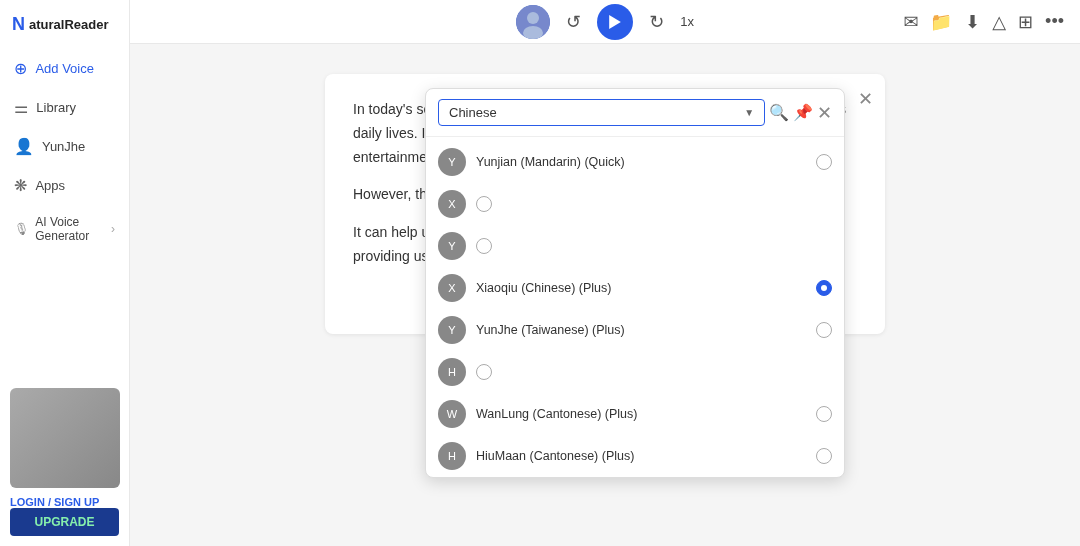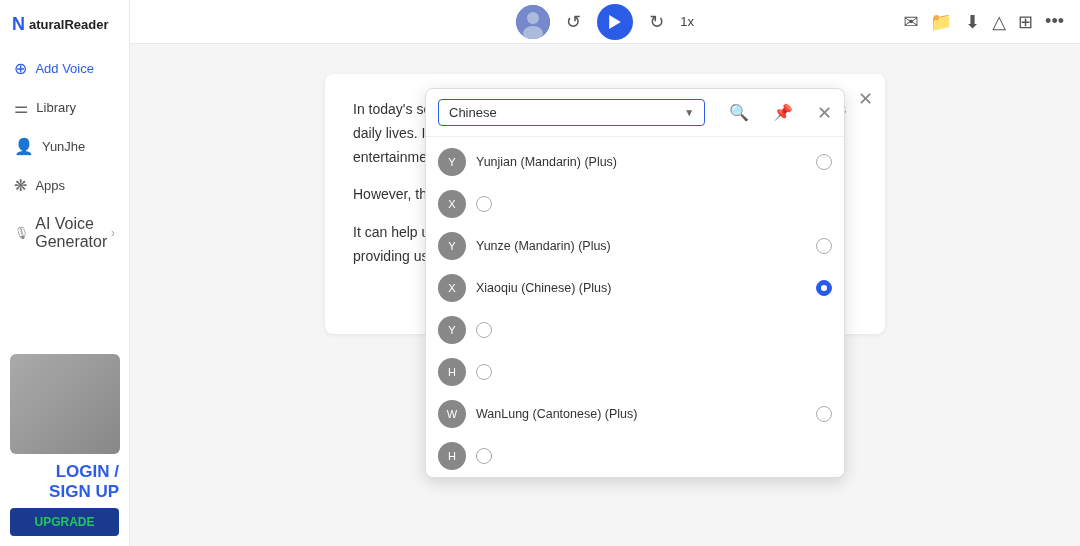--- a/index.html
+++ b/index.html
@@ -67,32 +67,32 @@
     }
     .avatar-box {
       width: 110px;
       height: 100px;
       background: #ccc;
       border-radius: 6px;
       margin-bottom: 8px;
       background: linear-gradient(135deg, #aaa, #888);
     }
     .login-link {
-      font-size: 17px;
+      font-size: 11px;
       color: #2a5ce8;
-      text-align: right;
+      text-align: left;
       display: block;
-      margin-bottom: 6px;
+      margin-bottom: 0;
       cursor: pointer;
       font-weight: 600;
     }
     .upgrade-btn {
       width: 100%;
       background: #1a3a8f;
-      color: #22c55e;
+      color: #86efac;
       border: none;
       border-radius: 4px;
       padding: 7px 16px;
       font-size: 12px;
       font-weight: 600;
       cursor: pointer;
       text-align: center;
     }
 
     
@@ -199,21 +199,21 @@
       width: 420px;
       background: #fff;
       border: 1px solid #ddd;
       border-radius: 8px;
       box-shadow: 0 4px 16px rgba(0,0,0,0.15);
       z-index: 100;
     }
     .dropdown-header {
       display: flex;
       align-items: center;
-      gap: 24px;
+      gap: 4px;
       padding: 10px 12px;
       border-bottom: 1px solid #eee;
     }
     .lang-select {
       flex: 1;
       border: 1px solid #2a5ce8;
       border-radius: 4px;
       padding: 5px 10px;
       font-size: 13px;
       color: #333;
@@ -314,21 +314,21 @@
   </div>
 
   <div class="sidebar-item">
     <span class="icon">❋</span>
     <span>Apps</span>
   </div>
 
   <div class="ai-voice-item">
     <div class="ai-voice-left">
       <span style="font-size:12px; color:#888;">🎙</span>
-      <span style="font-size:16px;">AI Voice Generator</span>
+      <span style="font-size:12px;">AI Voice Generator</span>
     </div>
     <span style="font-size:12px; color:#aaa;">›</span>
   </div>
 
   <div class="sidebar-bottom">
     <div class="avatar-box"></div>
     <a class="login-link">LOGIN / SIGN UP</a>
     <button class="upgrade-btn">UPGRADE</button>
   </div>
 </div>
@@ -382,51 +382,52 @@
           <span class="lang-select-arrow">▼</span>
         </div>
         <span class="header-icon">🔍</span>
         <span class="header-icon">📌</span>
         <span class="header-icon close">✕</span>
       </div>
 
       <div class="voice-list">
       <div class="voice-item">
             <div class="voice-avatar photo av-yunjian">Y</div>
-            <span class="voice-name">Yunjian (Mandarin) (Plus)</span>
+            <span class="voice-name">Yunjian (Mandarin) (Quick)</span>
             <div class="voice-radio"></div>
           </div>
           <div class="voice-item">
             <div class="voice-avatar photo av-xiaoxiao">X</div>
             <div class="voice-radio"></div>
           </div>
           <div class="voice-item">
             <div class="voice-avatar photo av-yunze">Y</div>
-            <span class="voice-name">Yunze (Mandarin) (Plus)</span>
             <div class="voice-radio"></div>
           </div>
           <div class="voice-item">
             <div class="voice-avatar photo av-xiaoqiu">X</div>
             <span class="voice-name">Xiaoqiu (Chinese) (Plus)</span>
             <div class="voice-radio selected"></div>
           </div>
           <div class="voice-item">
             <div class="voice-avatar photo av-yunjhe">Y</div>
+            <span class="voice-name">YunJhe (Taiwanese) (Plus)</span>
             <div class="voice-radio"></div>
           </div>
           <div class="voice-item">
             <div class="voice-avatar photo av-hsiaoChen">H</div>
             <div class="voice-radio"></div>
           </div>
           <div class="voice-item">
             <div class="voice-avatar photo av-wanlung">W</div>
             <span class="voice-name">WanLung (Cantonese) (Plus)</span>
             <div class="voice-radio"></div>
           </div>
           <div class="voice-item">
             <div class="voice-avatar photo av-hiumaan">H</div>
+            <span class="voice-name">HiuMaan (Cantonese) (Plus)</span>
             <div class="voice-radio"></div>
           </div>
         </div>
     </div>
 
   </div>
 </div>
 
 </body></html>

